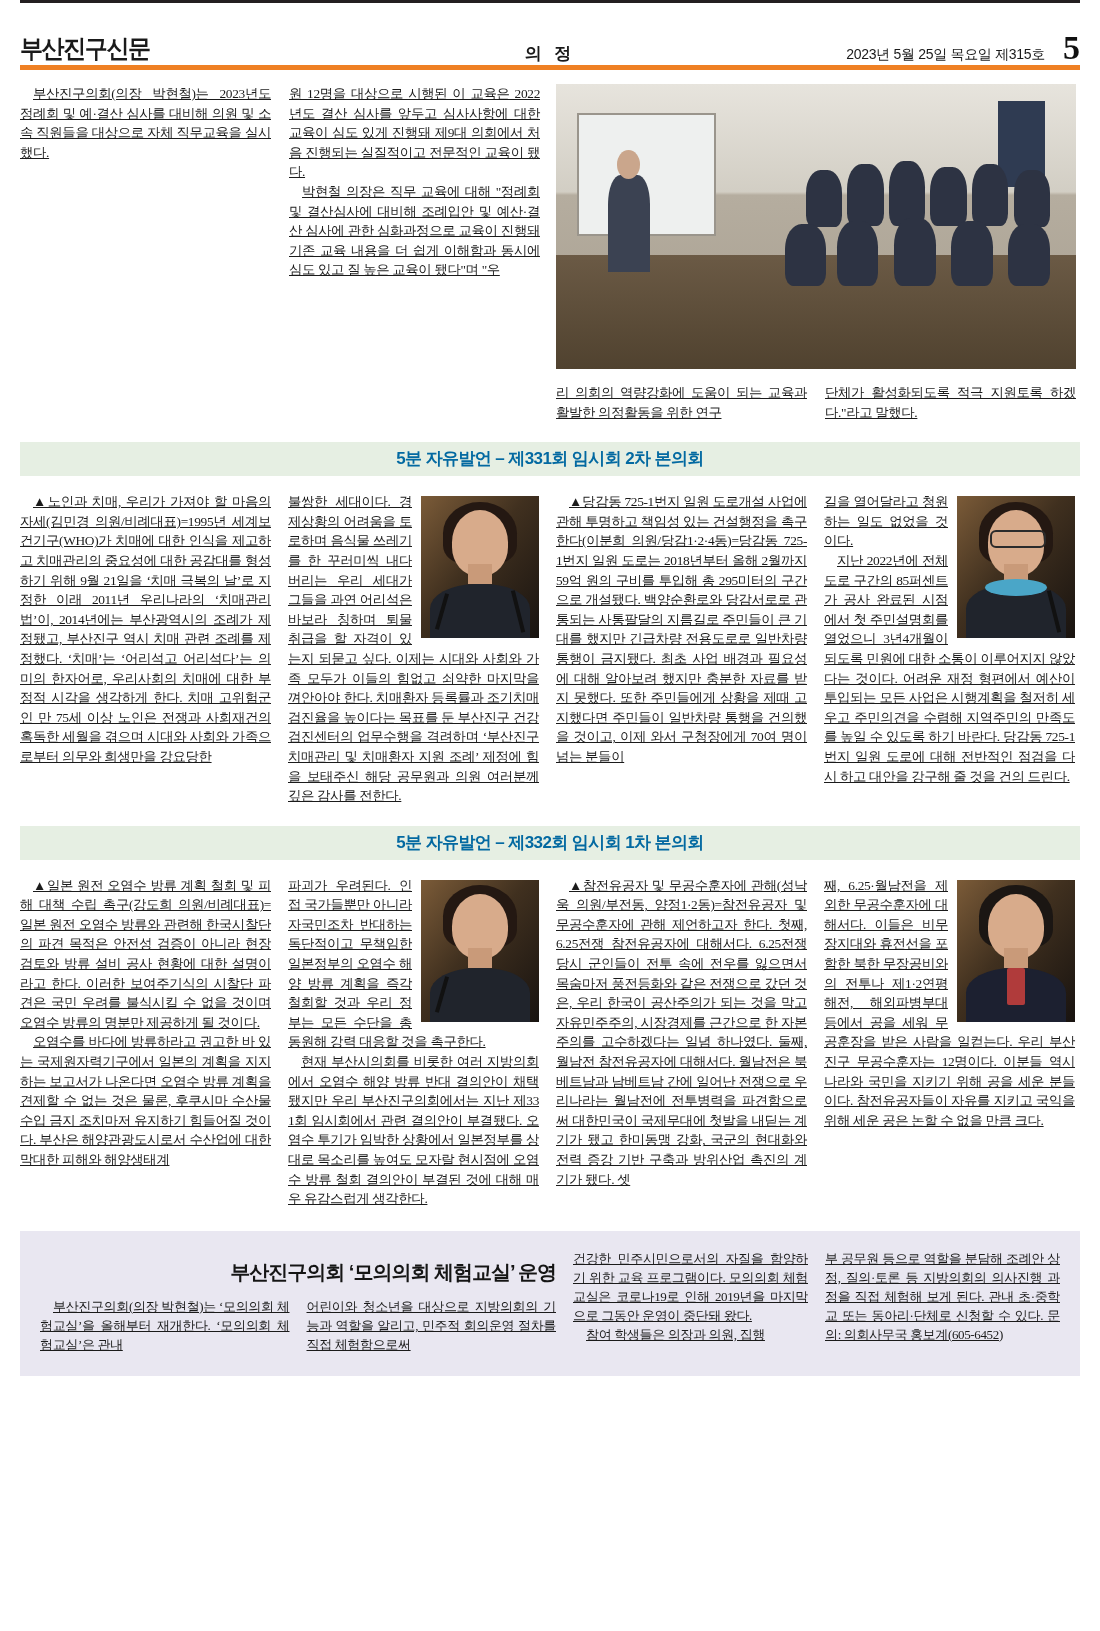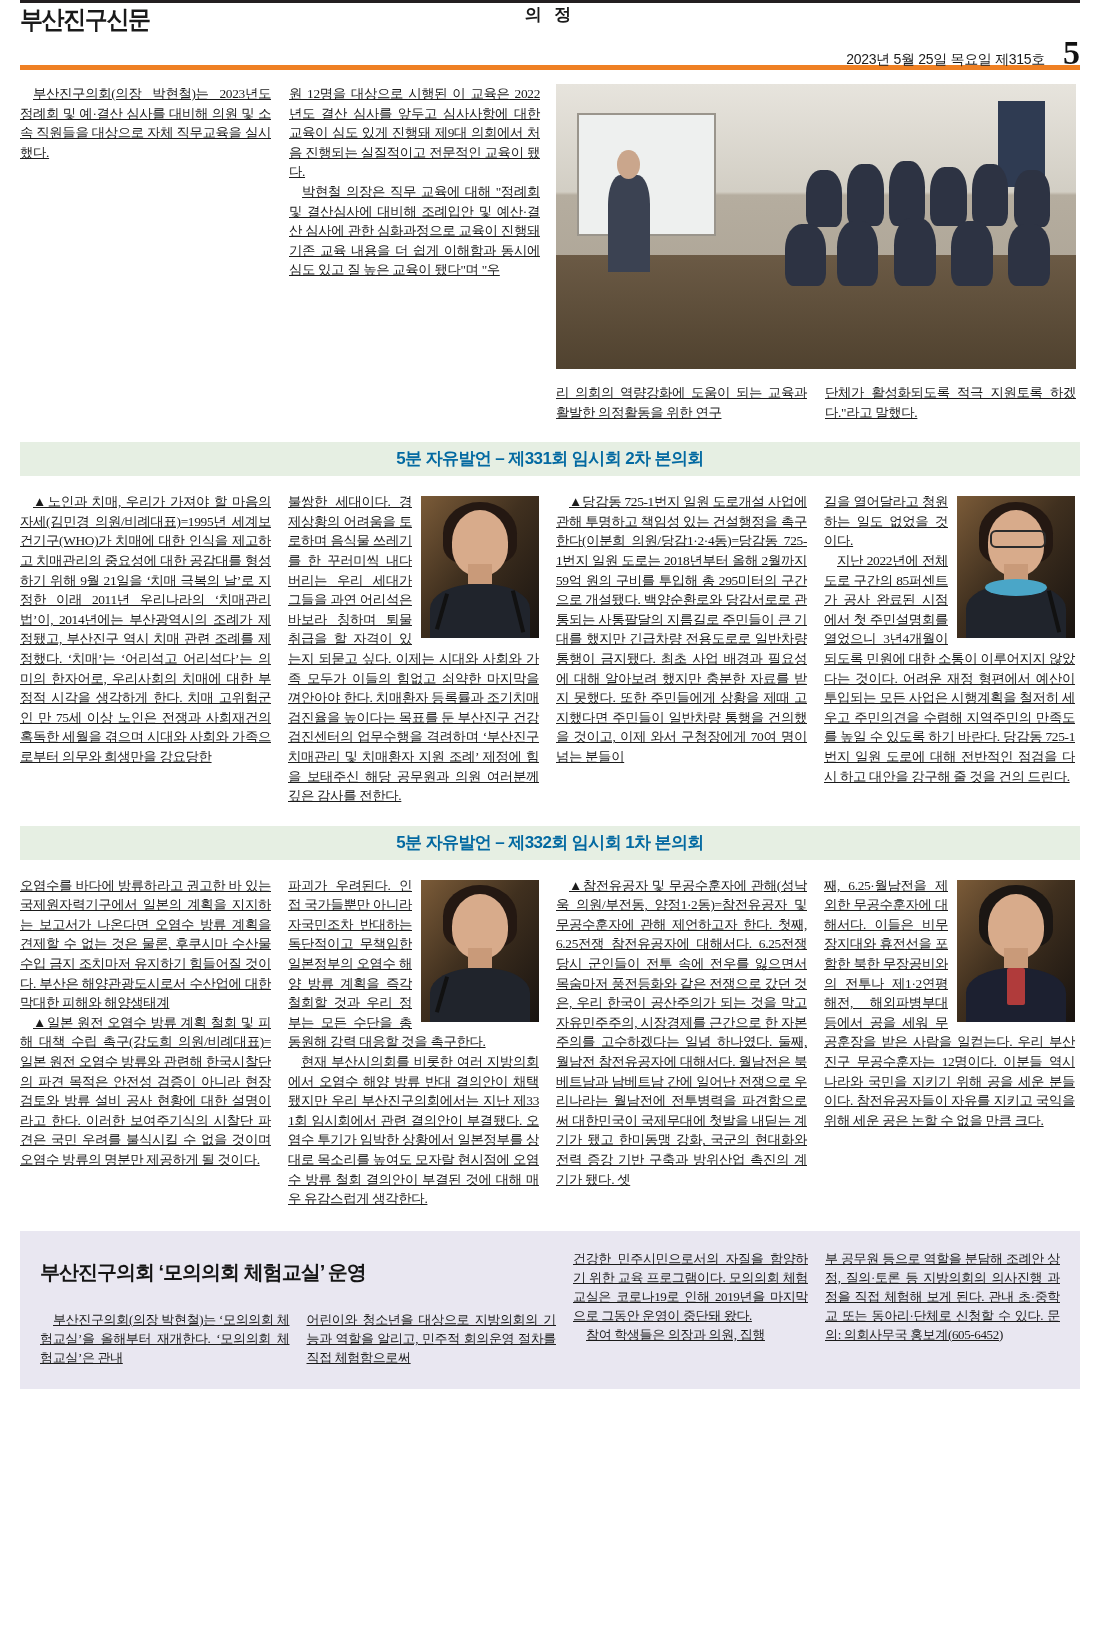--- a/index.html
+++ b/index.html
@@ -5,21 +5,21 @@
   html,body{margin:0;padding:0;background:#ffffff;}
   body{
     width:1100px;height:1631px;
     font-family:"Liberation Serif","DejaVu Serif",serif;
     color:#111;
     -webkit-font-smoothing:antialiased;
   }
   .page{position:relative;width:1100px;height:1631px;box-sizing:border-box;padding:0 20px;}
 
   
-  .masthead{position:relative;height:62px;border-top:3px solid #231f20;display:flex;align-items:flex-start;flex-direction:column;}
+  .masthead{position:relative;height:62px;border-top:3px solid #231f20;display:flex;align-items:flex-end;}
   .mast-logo{
     font-family:"Liberation Sans","DejaVu Sans",sans-serif;
     font-weight:bold;font-size:25px;letter-spacing:-1.5px;color:#1a1a1a;
     transform:scaleX(.92);transform-origin:left center;
   }
   .mast-center{
     position:absolute;left:0;right:0;text-align:center;
     font-family:"Liberation Sans","DejaVu Sans",sans-serif;
     font-weight:bold;font-size:17px;letter-spacing:4px;color:#1a1a1a;
   }
@@ -95,22 +95,22 @@
   .cols4 .col{width:251px;}
 
   
   .bottom-box{
     margin-top:22px;background:#e9e7f1;padding:18px 20px 22px 20px;
     display:flex;gap:17px;
   }
   .bottom-box .col{width:247px;}
   .box-title{
     font-family:"Liberation Sans","DejaVu Sans",sans-serif;
-    font-weight:bold;font-size:20px;letter-spacing:-1px;text-align:left;
-    margin:10px 0 24px 0;color:#151515;width:516px;
+    font-weight:bold;font-size:20px;letter-spacing:-1px;text-align:right;
+    margin:10px 0 11px 0;color:#151515;width:516px;
   }
   .bottom-left{width:516px;}
   .bottom-left .inner{display:flex;gap:17px;}
   .bottom-left .inner .col{width:250px;}
   .bt.small{font-size:13px;line-height:19px;}
 </style>
 </head>
 <body>
 
 <div class="page">
@@ -205,22 +205,22 @@
       </div>
       <p class="bt">길을 열어달라고 청원하는 일도 없었을 것이다.</p>
       <p class="bt">지난 2022년에 전체 도로 구간의 85퍼센트가 공사 완료된 시점에서 첫 주민설명회를 열었으니 3년4개월이 되도록 민원에 대한 소통이 이루어지지 않았다는 것이다. 어려운 재정 형편에서 예산이 투입되는 모든 사업은 시행계획을 철저히 세우고 주민의견을 수렴해 지역주민의 만족도를 높일 수 있도록 하기 바란다. 당감동 725-1번지 일원 도로에 대해 전반적인 점검을 다시 하고 대안을 강구해 줄 것을 건의 드린다.</p>
     </div>
   </div>
 
   <div class="band">5분 자유발언 – 제332회 임시회 1차 본의회</div>
 
   <div class="cols4">
     <div class="col">
+      <p class="bt indent">▲일본 원전 오염수 방류 계획 철회 및 피해 대책 수립 촉구(강도희 의원/비례대표)=일본 원전 오염수 방류와 관련해 한국시찰단의 파견 목적은 안전성 검증이 아니라 현장 검토와 방류 설비 공사 현황에 대한 설명이라고 한다. 이러한 보여주기식의 시찰단 파견은 국민 우려를 불식시킬 수 없을 것이며 오염수 방류의 명분만 제공하게 될 것이다.</p>
       <p class="bt">오염수를 바다에 방류하라고 권고한 바 있는 국제원자력기구에서 일본의 계획을 지지하는 보고서가 나온다면 오염수 방류 계획을 견제할 수 없는 것은 물론, 후쿠시마 수산물 수입 금지 조치마저 유지하기 힘들어질 것이다. 부산은 해양관광도시로서 수산업에 대한 막대한 피해와 해양생태계</p>
-      <p class="bt indent">▲일본 원전 오염수 방류 계획 철회 및 피해 대책 수립 촉구(강도희 의원/비례대표)=일본 원전 오염수 방류와 관련해 한국시찰단의 파견 목적은 안전성 검증이 아니라 현장 검토와 방류 설비 공사 현황에 대한 설명이라고 한다. 이러한 보여주기식의 시찰단 파견은 국민 우려를 불식시킬 수 없을 것이며 오염수 방류의 명분만 제공하게 될 것이다.</p>
     </div>
     <div class="col">
       <div class="photo photo-portrait">
         <div class="pp-bg2"></div>
         <div class="pp-hair"></div>
         <div class="pp-head"></div>
         <div class="pp-neck"></div>
         <div class="pp-body"></div>
         <div class="pp-mic"></div>
       </div>

